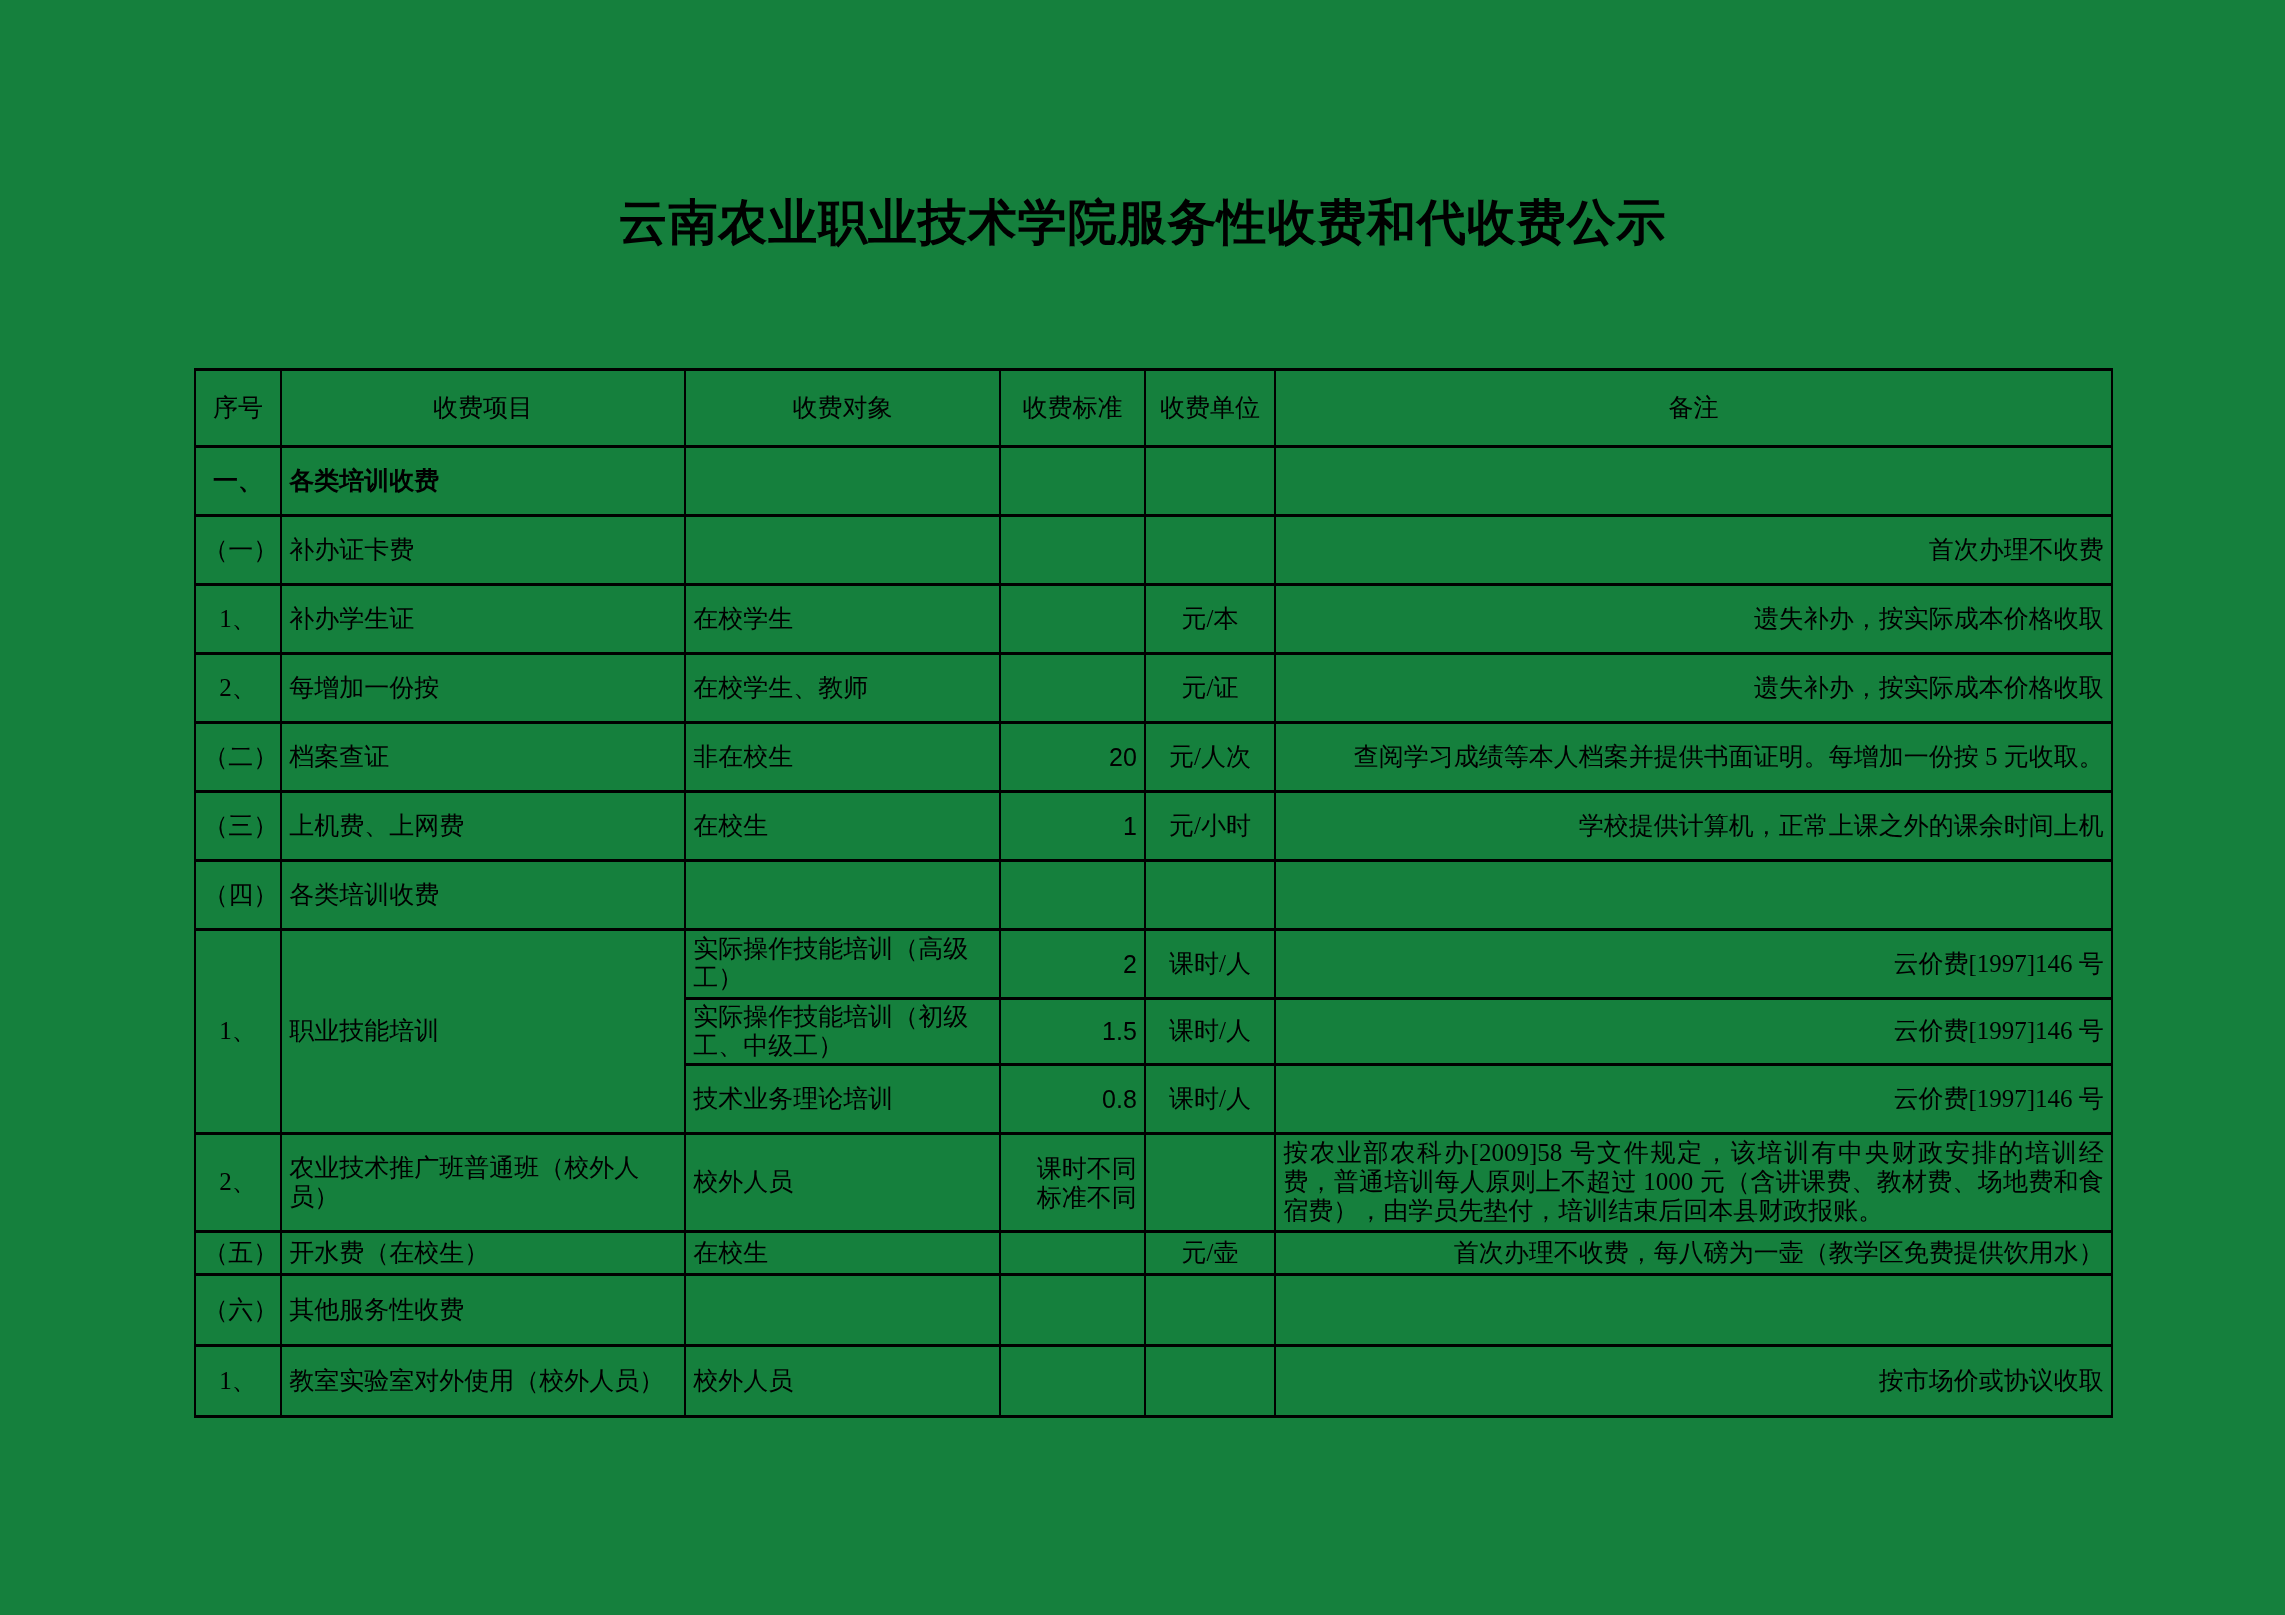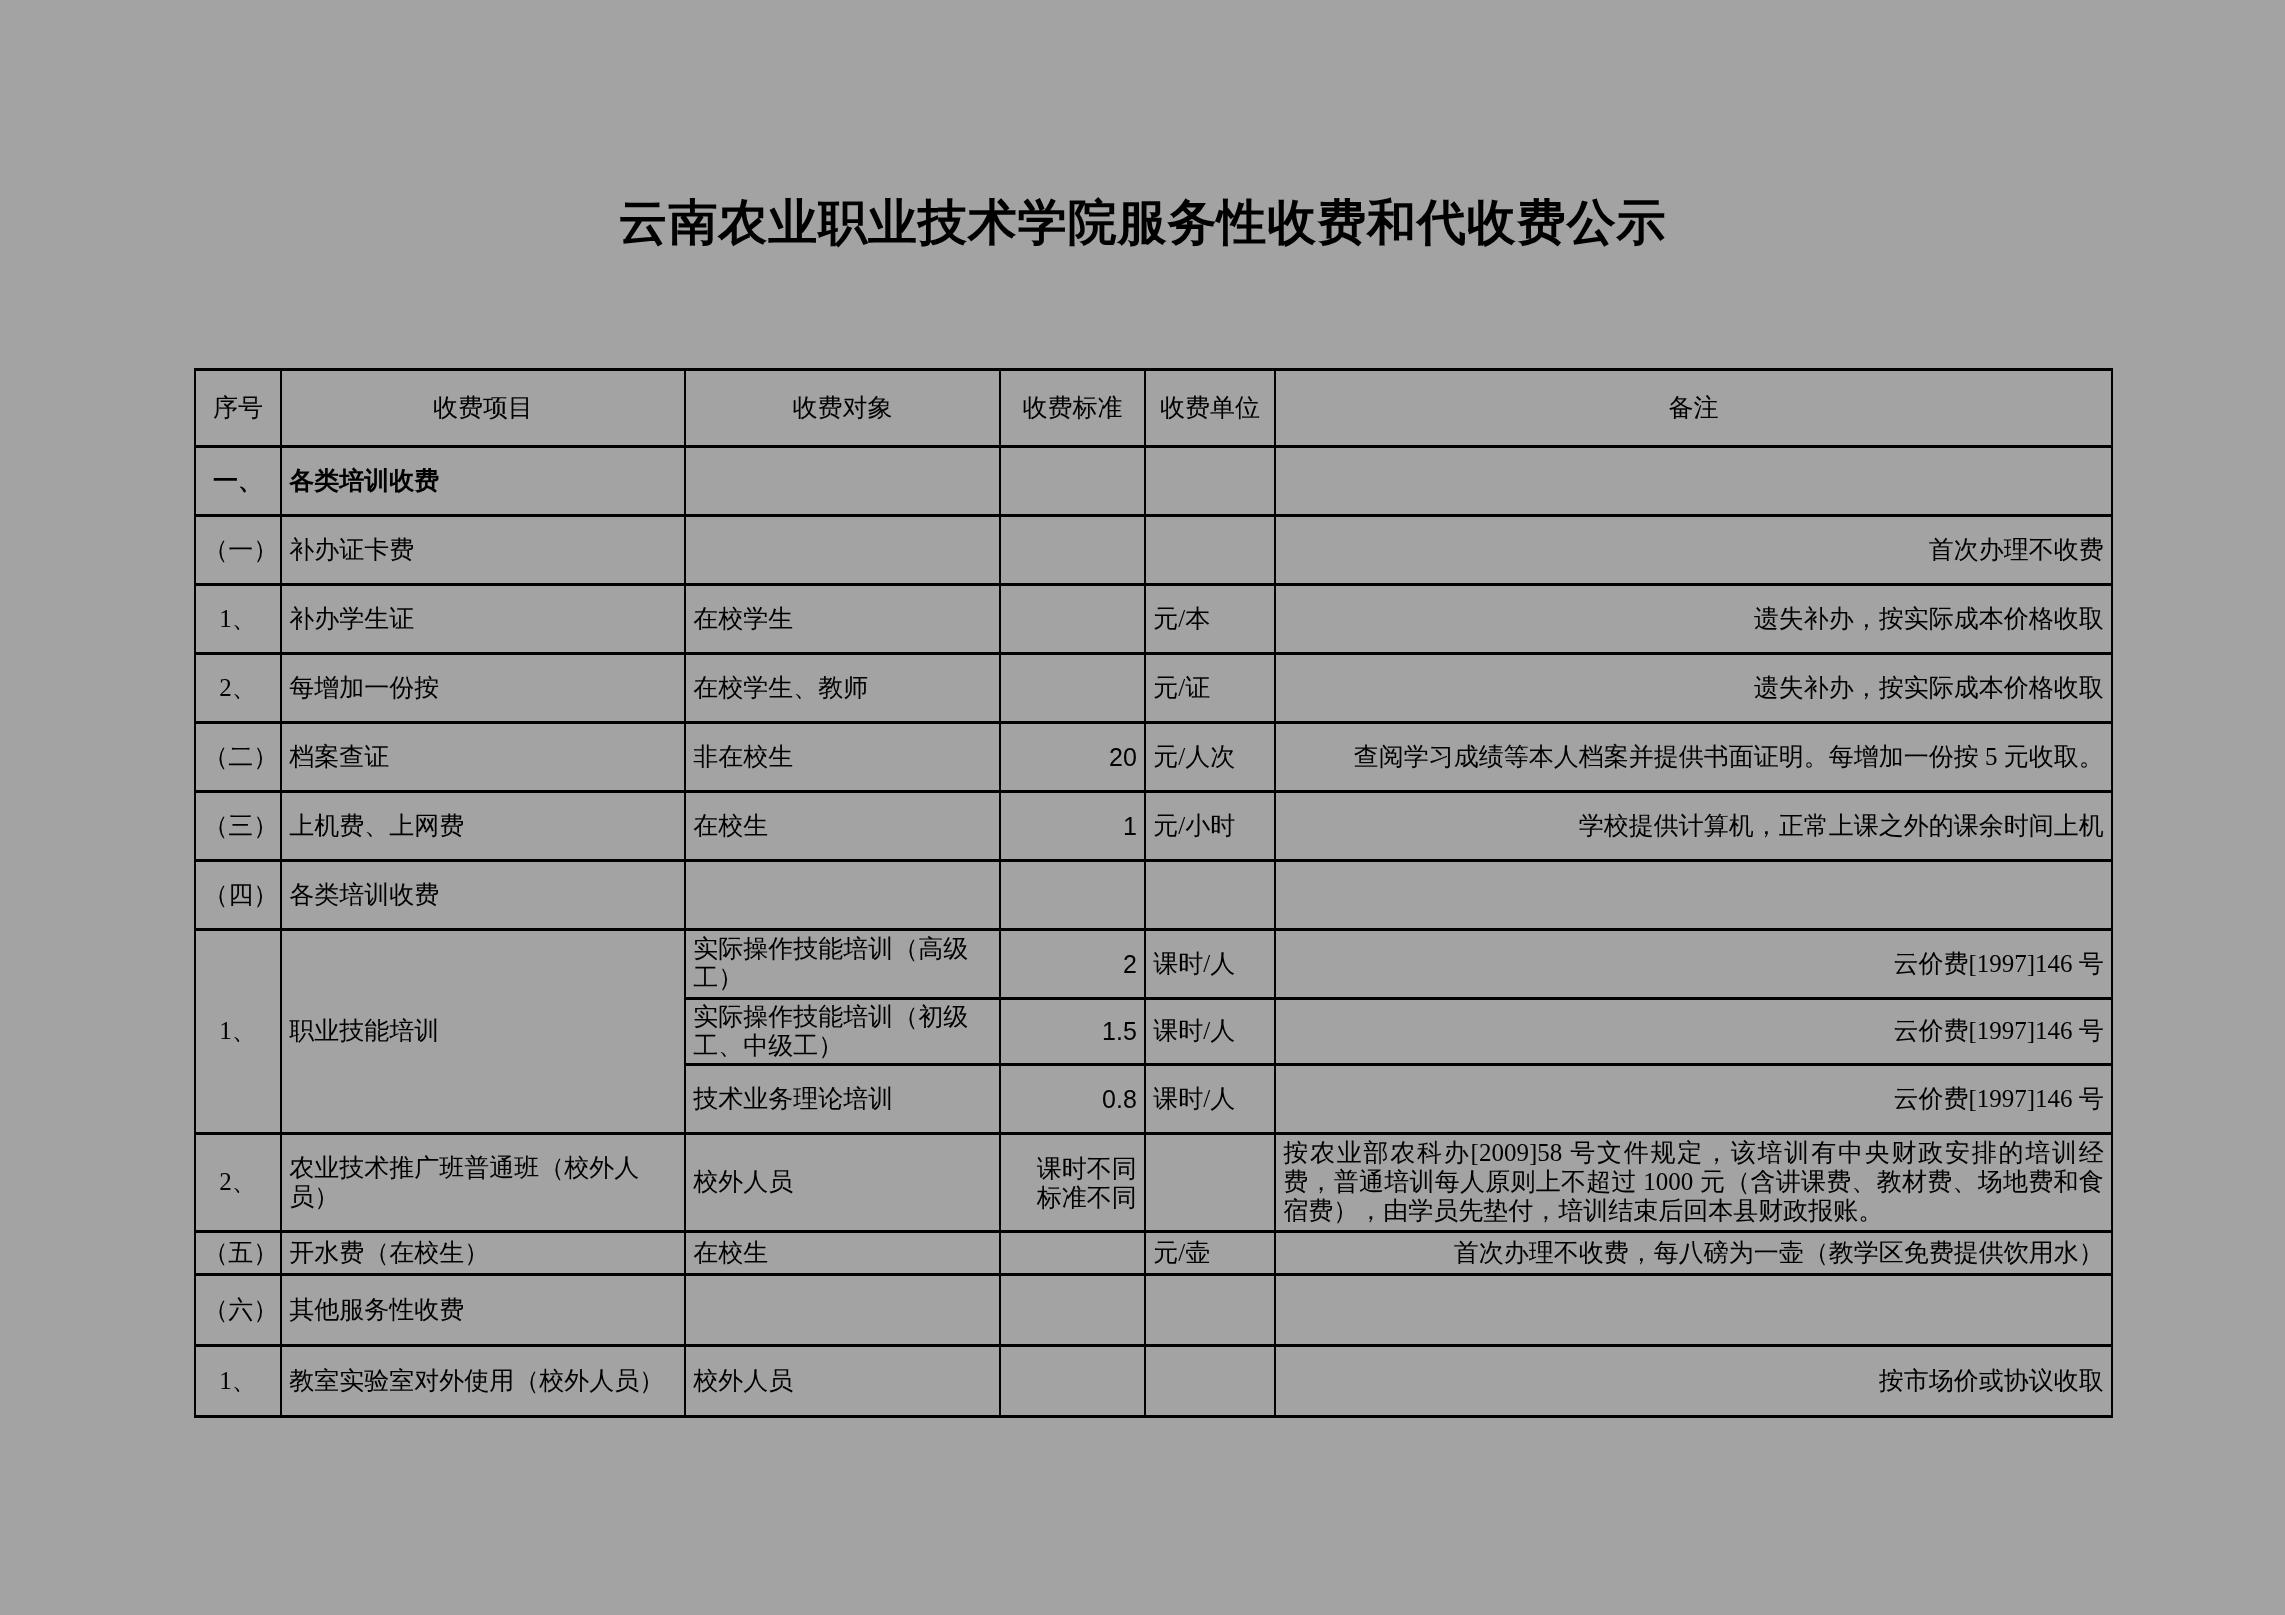--- a/index.html
+++ b/index.html
@@ -1,17 +1,17 @@
 <!DOCTYPE html>
 <html style="font-size:14.5px"><head>
 <meta charset="utf-8">
 <style>
   html,body { margin:0; padding:0; background:#ffffff; }
   .page {
-    position:relative; width:2285px; height:1616px; background:#a3a3a3;
+    position:relative; width:2285px; height:1616px; background:#15803d;
     font-family:"Liberation Serif","DejaVu Serif",serif; color:#000;
   }
   .doc-title {
     position:absolute; top:195px; left:0; width:100%;
     text-align:center; font-size:49px; font-weight:bold; line-height:56px;
     letter-spacing:0.9px;
   }
   table.fee {
     position:absolute; left:194px; top:368px;
     border-collapse:collapse; table-layout:fixed; width:1917px;
@@ -24,21 +24,21 @@
     word-break:break-all;
   }
   .fee th { text-align:center; }
   .c-no   { text-align:center; padding-left:1.8px; padding-right:1.8px; }
   .c-item { text-align:left; }
   .c-target { text-align:left; }
   .c-std  {
     text-align:right; white-space:pre-line;
     font-family:"Liberation Sans","DejaVu Sans",sans-serif; font-size:26px;
   }
-  .c-unit { text-align:left; padding-right:9px;border-radius:23px; }
+  .c-unit { text-align:center; padding-right:9px;border-radius:23px; }
   .c-note { text-align:right; }
   .row-bold td { font-weight:bold; }
   .j { text-align:justify; }
 </style>
 </head>
 <body>
 
 <div class="page">
 
   <div class="doc-title">云南农业职业技术学院服务性收费和代收费公示</div>

